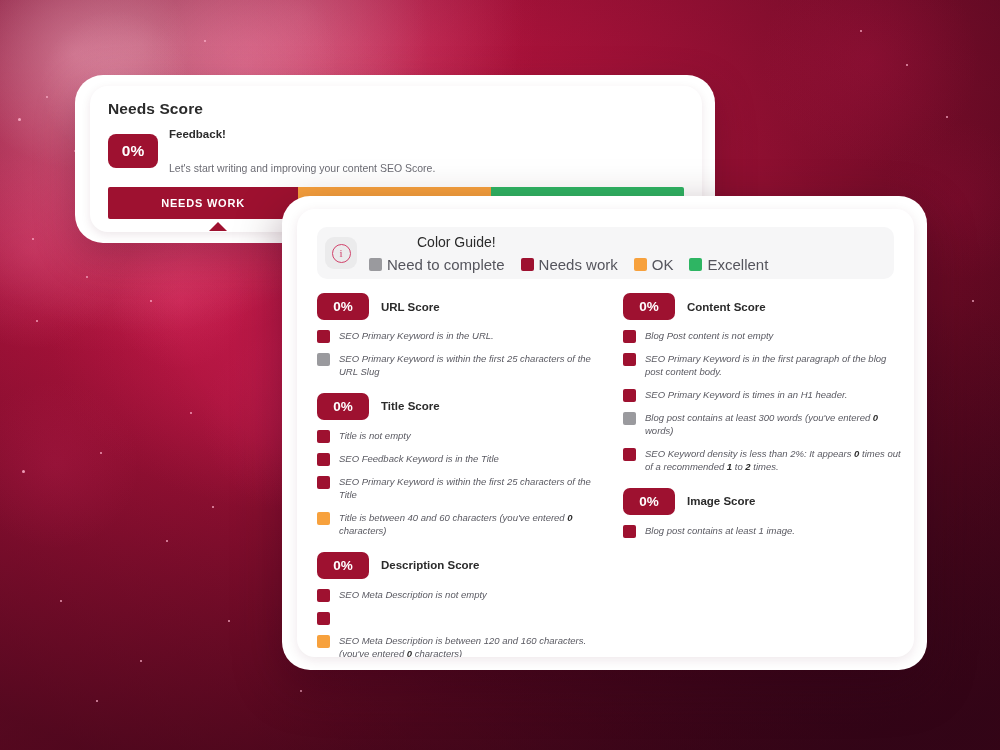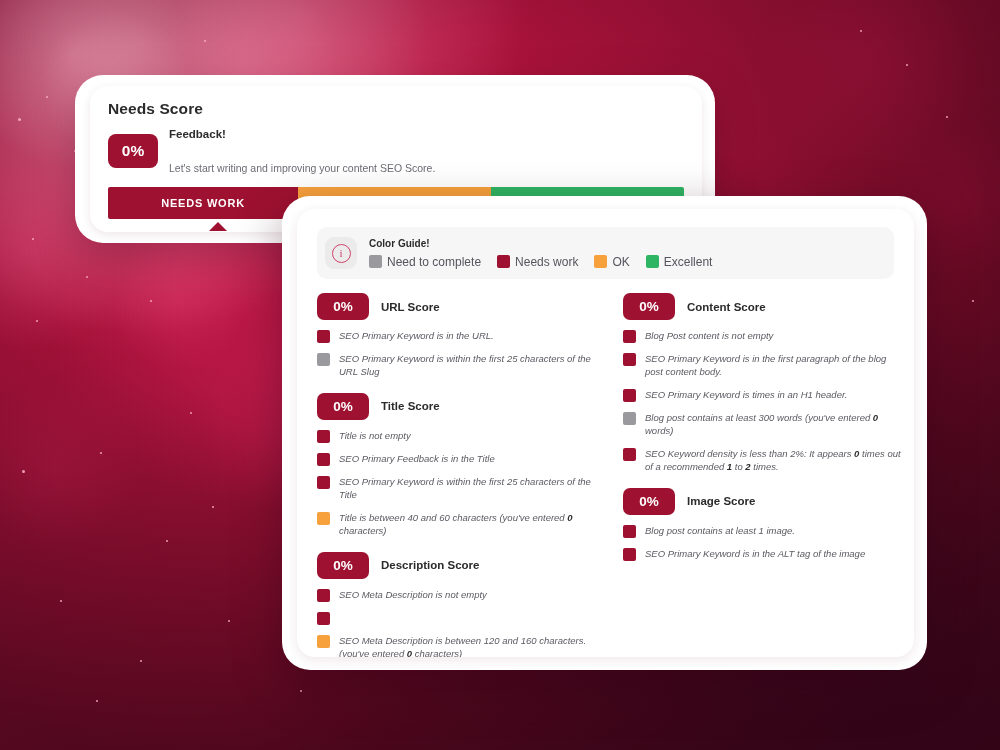--- a/index.html
+++ b/index.html
@@ -188,43 +188,44 @@
     color: #d1426b;
     font-size: 11px;
     font-family: "Liberation Serif", serif;
     display: flex;
     align-items: center;
     justify-content: center;
     line-height: 1;
   }
   .guide-body { margin-left: 12px; }
   .guide-title {
-    font-size: 10px;
-    font-weight: bold;
+    font-size: 14px;
+    font-weight: normal;
     color: #2b2b2b;
+    margin-left: 48px;
   }
   .guide-legend {
     display: flex;
     align-items: center;
     gap: 5px;
     margin-top: 6px;
   }
   .legend-item {
     display: flex;
     align-items: center;
     gap: 5px;
     margin-right: 11px;
   }
   .sw {
     width: 13px; height: 13px;
     border-radius: 2px;
     flex: none;
   }
   .legend-label {
-    font-size: 12px;
+    font-size: 15px;
     color: #55555d;
     white-space: nowrap;
   }
 
   .cols {
     display: flex;
     padding: 10px 20px 0 20px;
     gap: 24px;
   }
   .col { width: 282px; flex: none; }
@@ -382,21 +383,21 @@
         <div class="score-head">
           <div class="score-badge">0%</div>
           <div class="score-name">Title Score</div>
         </div>
         <div class="check">
           <span class="sw" style="background: rgb(158, 17, 48);"></span>
           <span class="check-text">Title is not empty</span>
         </div>
         <div class="check">
           <span class="sw" style="background: rgb(158, 17, 48);"></span>
-          <span class="check-text">SEO Primary Feedback is in the Title</span>
+          <span class="check-text">SEO Feedback Keyword is in the Title</span>
         </div>
         <div class="check">
           <span class="sw" style="background: rgb(158, 17, 48);"></span>
           <span class="check-text">SEO Primary Keyword is within the first 25 characters of the Title</span>
         </div>
         <div class="check">
           <span class="sw" style="background: rgb(247, 161, 61);"></span>
           <span class="check-text">Title is between 40 and 60 characters (you've entered <b>0</b> characters)</span>
         </div>
         <div class="score-head">
@@ -441,19 +442,15 @@
           <span class="check-text">SEO Keyword density is less than 2%: It appears <b>0</b> times out of a recommended <b>1</b> to <b>2</b> times.</span>
         </div>
         <div class="score-head">
           <div class="score-badge">0%</div>
           <div class="score-name">Image Score</div>
         </div>
         <div class="check">
           <span class="sw" style="background: rgb(158, 17, 48);"></span>
           <span class="check-text">Blog post contains at least 1 image.</span>
         </div>
-        <div class="check">
-          <span class="sw" style="background: rgb(158, 17, 48);"></span>
-          <span class="check-text">SEO Primary Keyword is in the ALT tag of the image</span>
-        </div>
       </div>
   </div>
 </div>
 
 </body></html>

